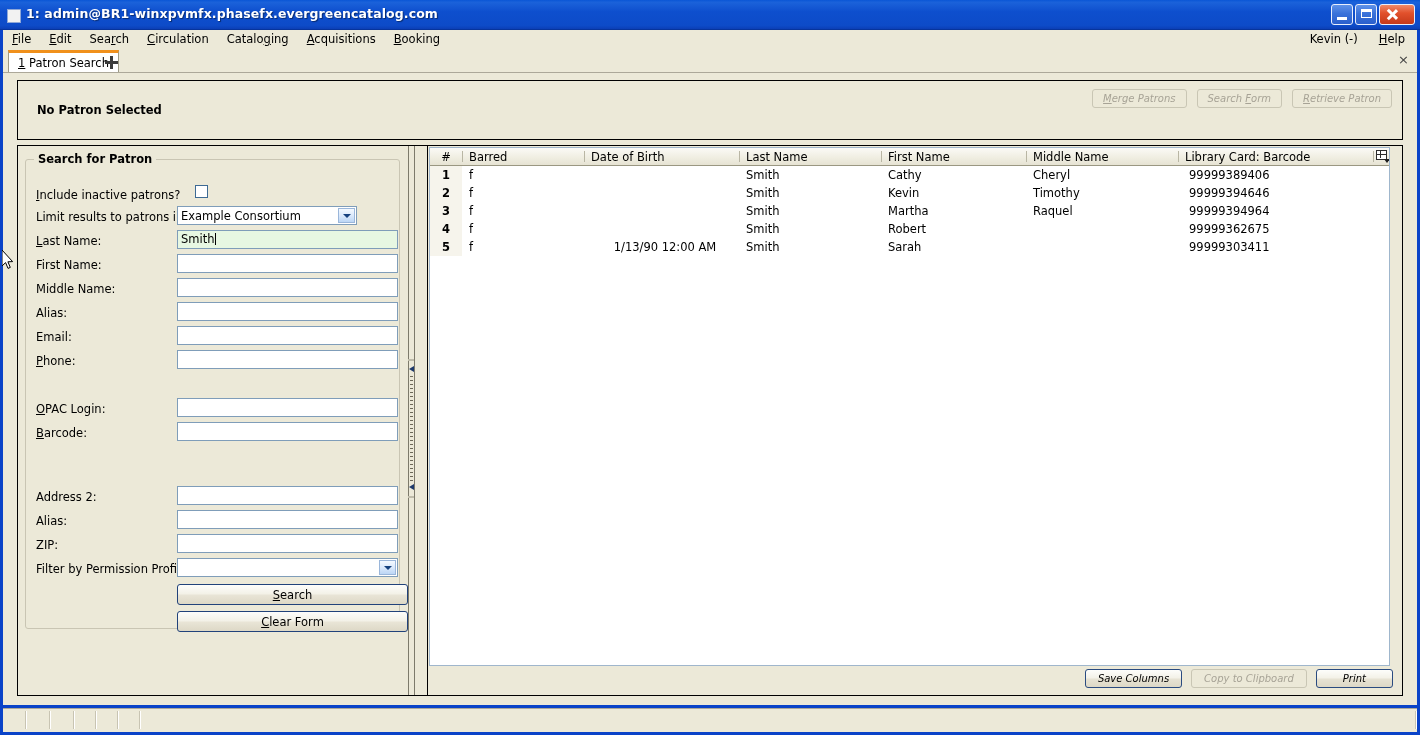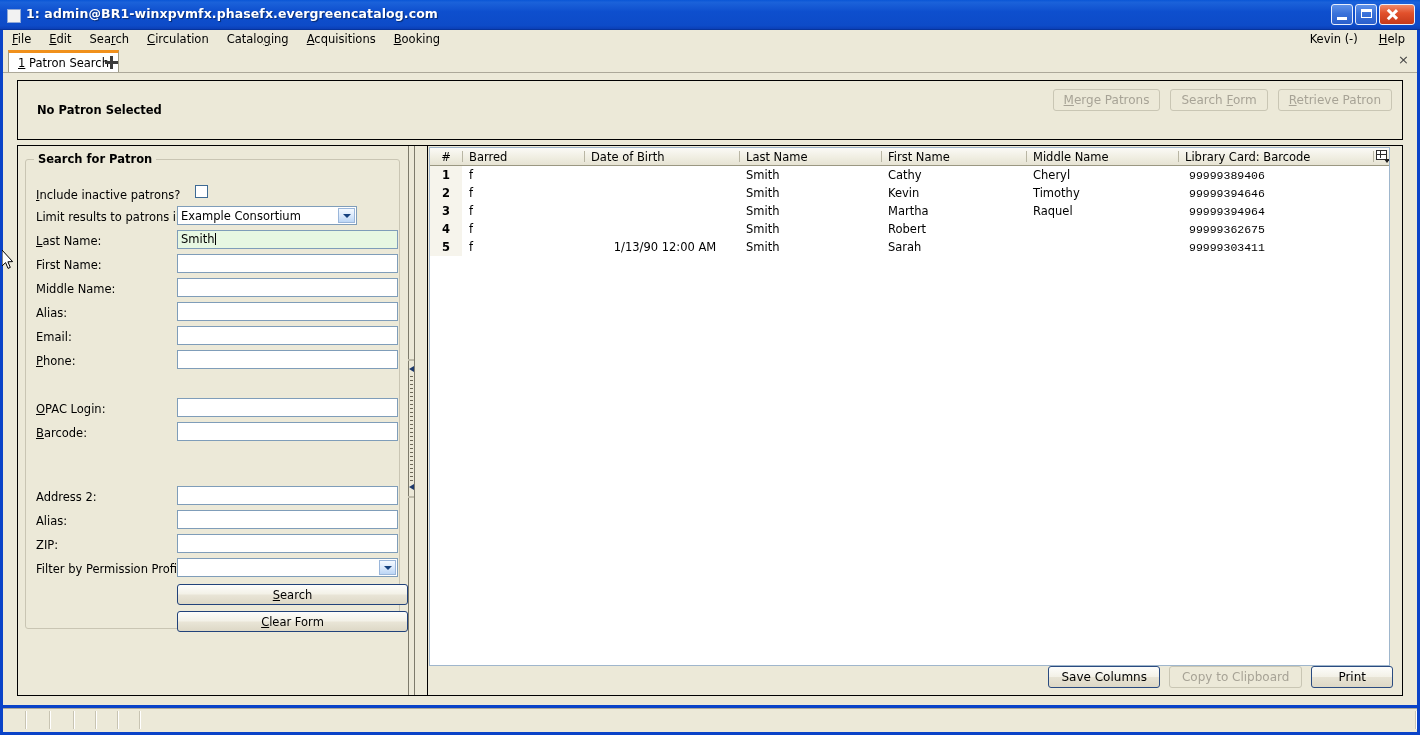--- a/index.html
+++ b/index.html
@@ -182,29 +182,30 @@
     color: #000;
   }
   .patron-bar-btns {
     position: absolute;
     right: 10px; top: 8px;
     display: flex;
     gap: 10px;
   }
   .btn {
     font-family: "DejaVu Sans", "Liberation Sans", sans-serif;
-    font-size: 12px;
+    font-size: 10px;
     padding: 3px 10px;
     background: linear-gradient(to bottom, #fdfdfb 0%, #f3f1e7 48%, #e7e3d4 52%, #ddd8c6 100%);
     border: 1px solid #9a9782;
     border-radius: 3px;
     color: #000;
     cursor: default;
     white-space: nowrap;
     box-sizing: border-box;
+    font-style: italic;
   }
   .btn.disabled {
     color: #a7a396;
     background: #ece9d8;
     border-color: #c9c6b4;
   }
   .btn.primary-edge {
     border: 1px solid #2a4b80;
     border-radius: 3px;
   }
@@ -440,21 +441,21 @@
     white-space: nowrap;
     overflow: hidden;
   }
   table.grid tbody td.c-num {
     text-align: center;
     padding-left: 0;
     font-weight: bold;
     background: #f6f4ec;
   }
   table.grid tbody td.c-dob { text-align: center; }
-  table.grid tbody td.c-barcode { padding-left: 11px; font-family: Liberation Mono, monospace; }
+  table.grid tbody td.c-barcode { padding-left: 11px; }
   .colpick {
     position: absolute;
     right: 2px; top: 2px;
     width: 13px; height: 12px;
   }
   .colpick .fr {
     position: absolute;
     left: 0; top: 0;
     width: 11px; height: 10px;
     border: 1px solid #2c2c2c;

